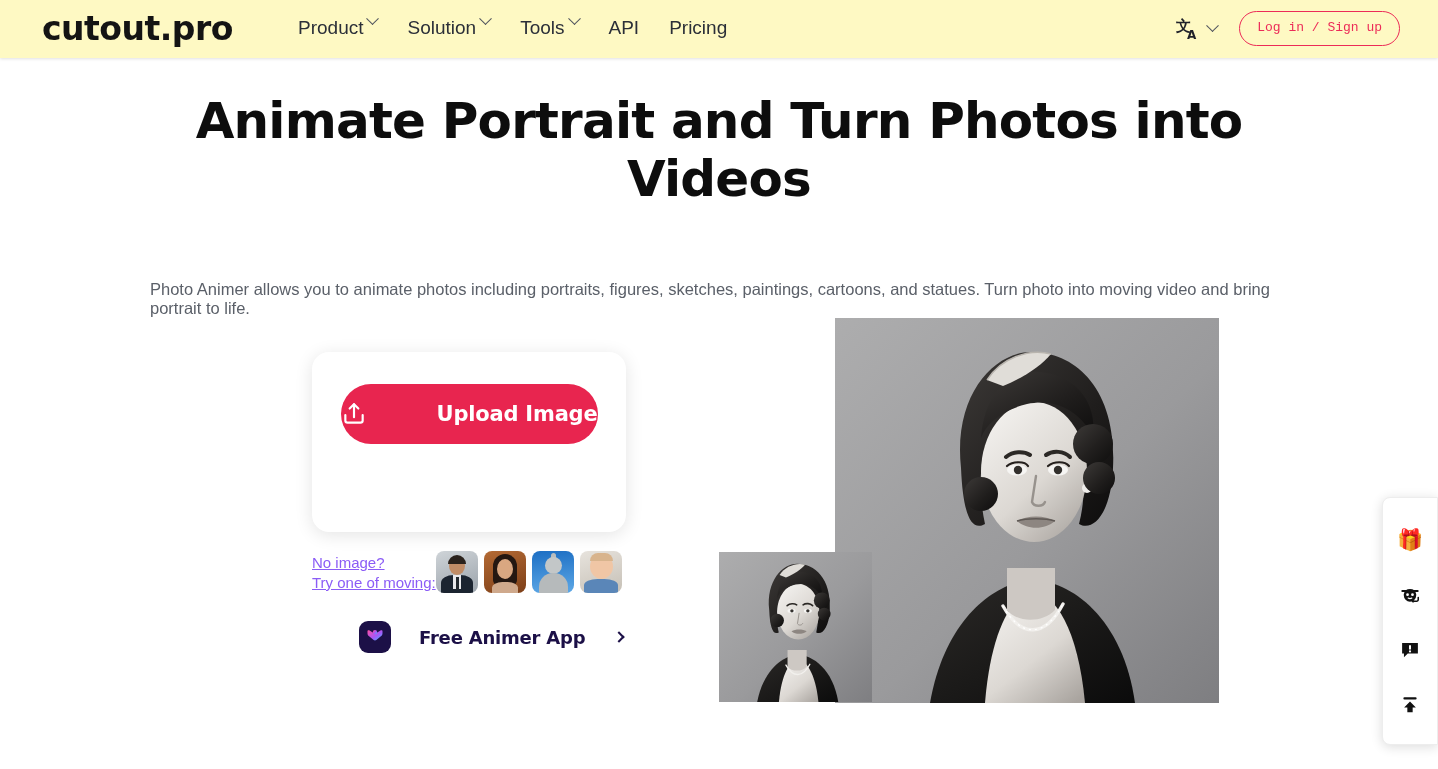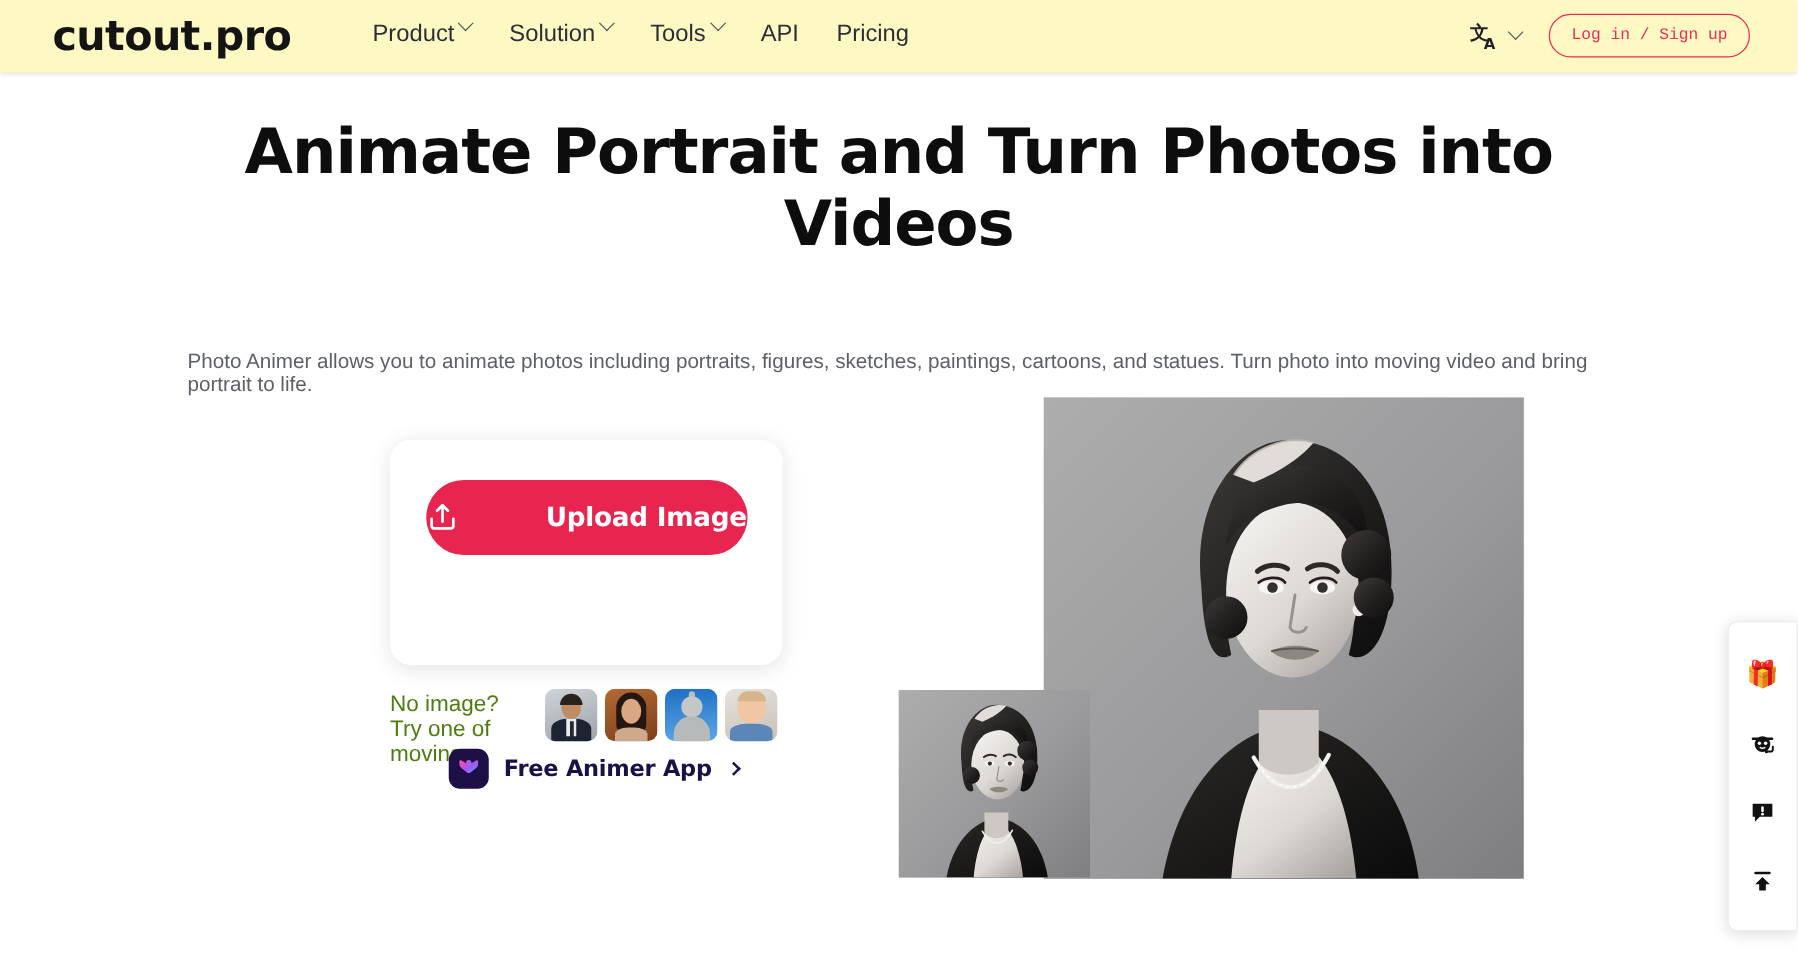--- a/index.html
+++ b/index.html
@@ -175,49 +175,50 @@
   
   .samples {
     position: absolute;
     left: 312px;
     top: 551px;
     display: flex;
     align-items: flex-start;
     gap: 0;
   }
   .samples-label {
-    font-size: 18px;
+    font-size: 15px;
     line-height: 20px;
-    color: #4d7c0f;
+    color: #8b5cf6;
     width: 124px;
     padding-top: 2px;
+    text-decoration: underline;
   }
   .thumbs { display: flex; gap: 6px; }
   .thumb {
     width: 42px; height: 42px;
     border-radius: 8px;
     cursor: pointer;
     overflow: hidden;
     position: relative;
     flex: none;
   }
 
   
   .t-bg { position:absolute; inset:0; }
   .t-head { position:absolute; border-radius:50%; }
   .t-body { position:absolute; border-radius: 40% 40% 0 0; }
 
   
   .animer {
     position: absolute;
     left: 359px;
-    top: 599px;
-    display: flex;
-    align-items: center;
-    gap: 12px;
+    top: 621px;
+    display: flex;
+    align-items: center;
+    gap: 28px;
     cursor: pointer;
   }
   .animer-icon {
     width: 32px; height: 32px;
     border-radius: 9px;
     background: #1c1047;
     display: flex;
     align-items: center;
     justify-content: center;
     flex: none;

